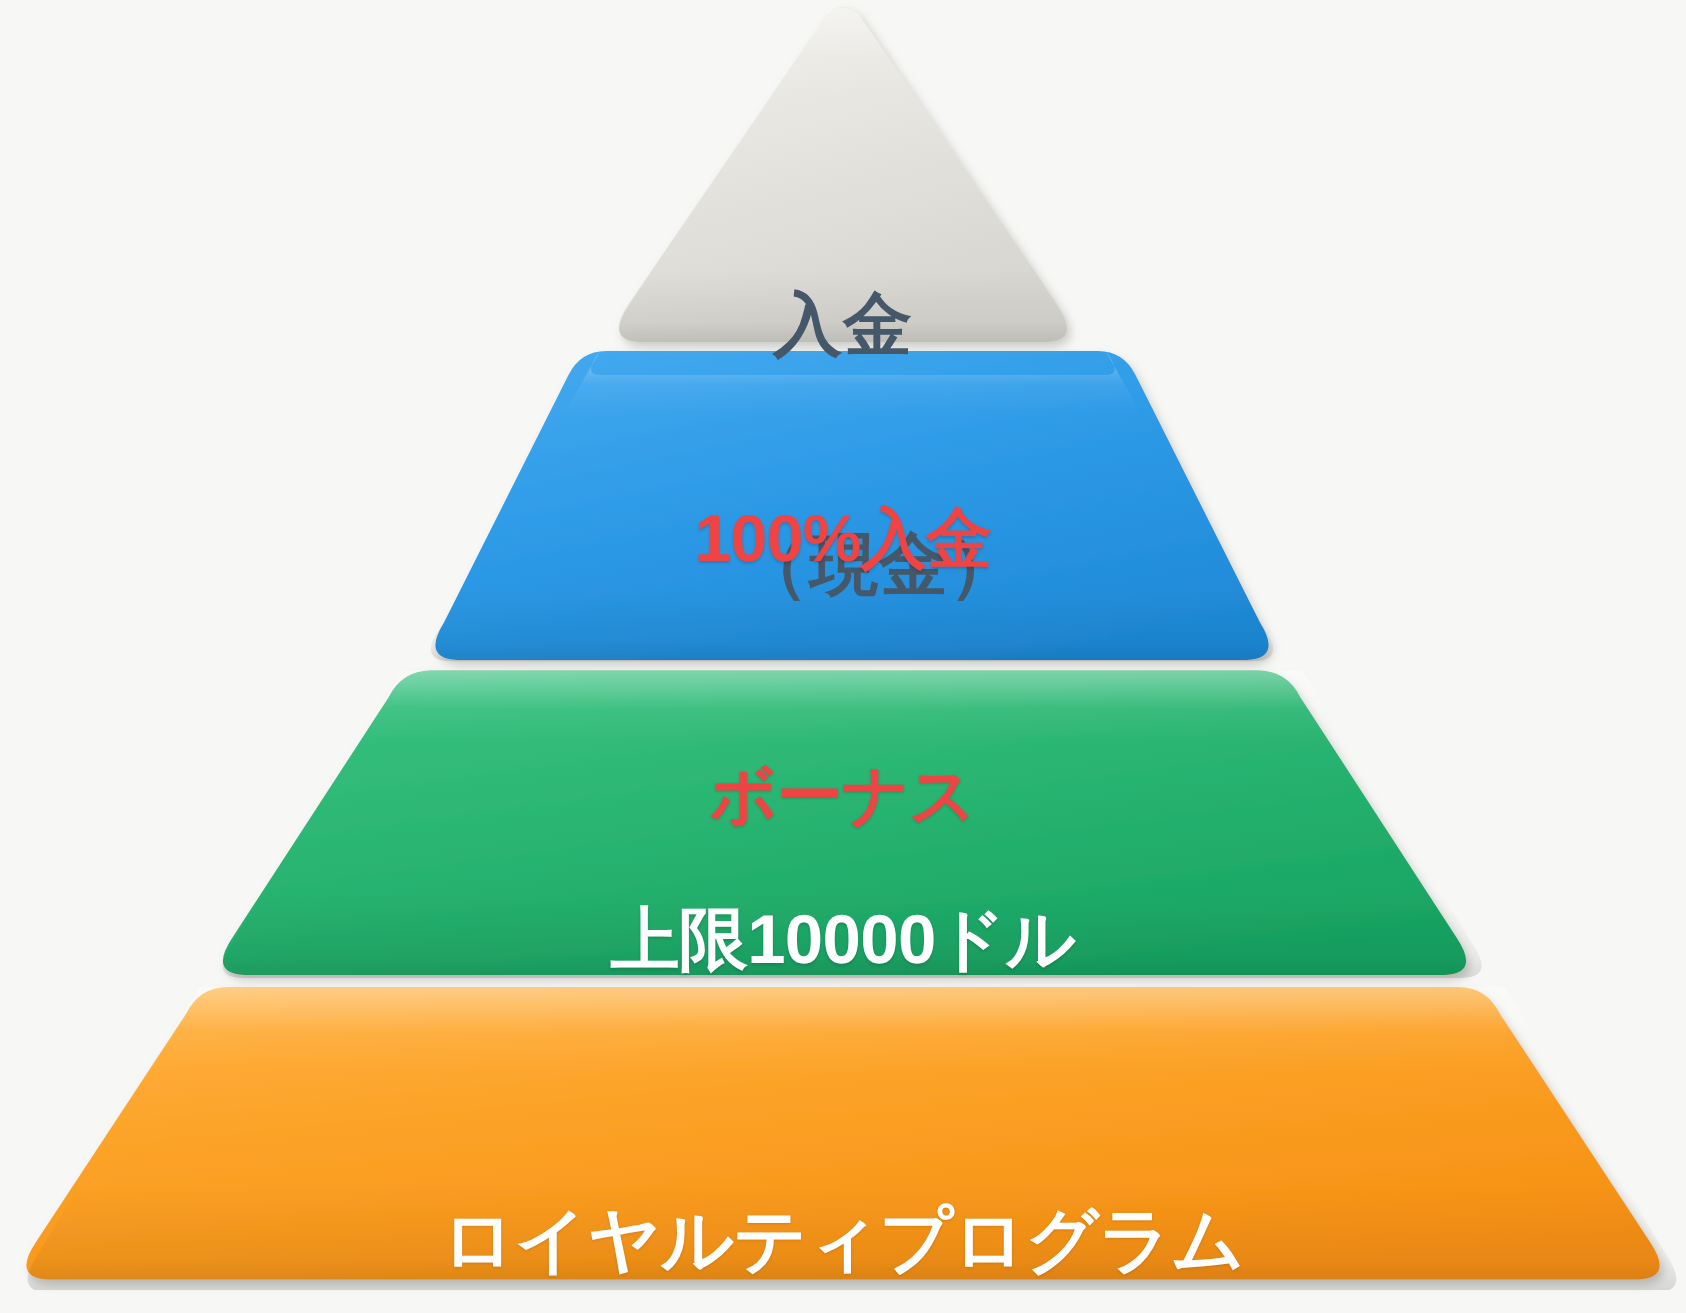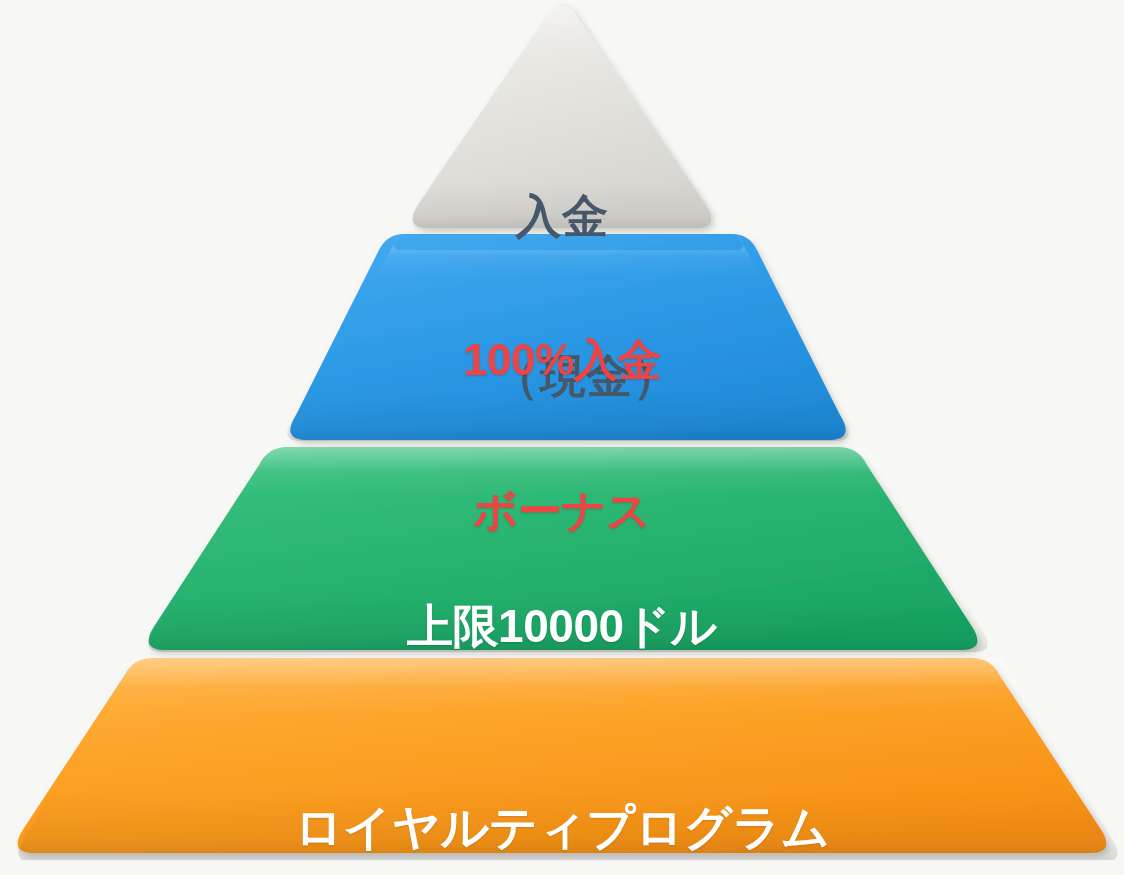--- a/index.html
+++ b/index.html
@@ -57,21 +57,21 @@
   
   #label-blue {
     left: 0;
     right: 0;
     top: 236px;
     color: #ef4444;
     font-size: 44px;
     text-shadow: 0 1px 2px rgba(0,0,0,0.17);
   }
   #label-blue .ln + .ln {
-    margin-top: 4px;
+    margin-top: 24px;
   }
 
   
   #label-green {
     left: 0;
     right: 0;
     top: 498px;
     color: #ffffff;
     font-size: 46px;
     text-shadow: 0 1px 2px rgba(0,0,0,0.15);

